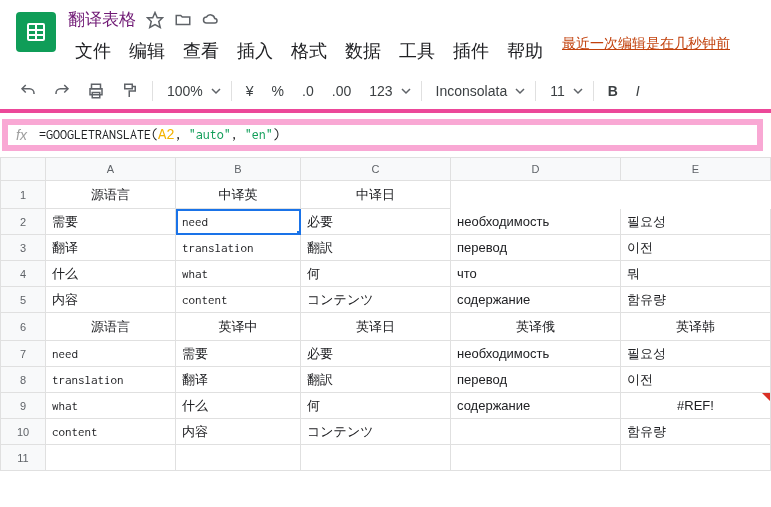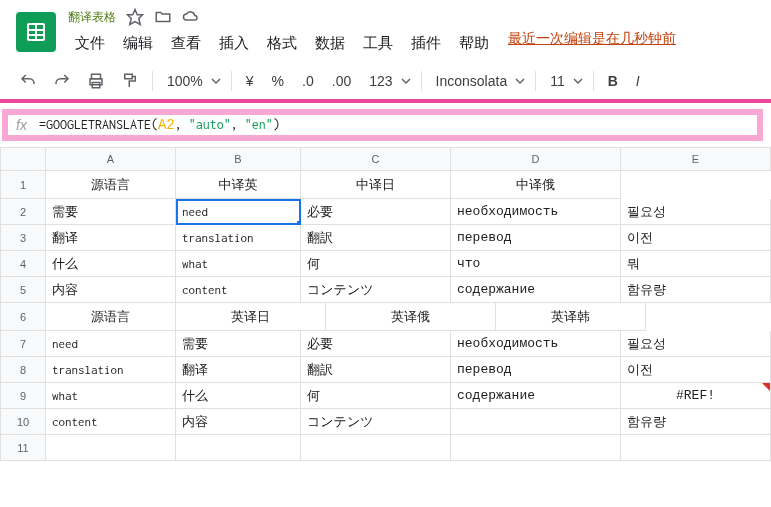--- a/index.html
+++ b/index.html
@@ -2,42 +2,42 @@
 <html><head>
 <meta charset="utf-8">
 <style>
 * { box-sizing: border-box; margin: 0; padding: 0; }
 body { font-family: Arial, "Microsoft YaHei", sans-serif; font-size: 13px; color: #3c4043; background: #fff; width: 771px; height: 507px; overflow: hidden; }
 .header { padding: 8px 16px 0 16px; display: flex; align-items: flex-start; gap: 12px; }
 .logo { width: 40px; height: 40px; background: #0f9d58; border-radius: 4px; display: flex; align-items: center; justify-content: center; margin-top: 4px; }
 .logo svg { width: 24px; height: 24px; }
 .title-area { flex: 1; }
 .title-row { display: flex; align-items: center; gap: 10px; margin-bottom: 4px; }
-.doc-title { font-size: 12px; color: #4d7c0f; }
+.doc-title { font-size: 17px; color: #701a75; }
 .title-icon { color: #5f6368; width: 18px; height: 18px; display: flex; align-items: center; justify-content: center; }
 .menubar { display: flex; gap: 4px; }
-.menu-item { padding: 4px 7px; color: #202124; font-size: 15px; cursor: pointer; }
+.menu-item { padding: 4px 7px; color: #202124; font-size: 18px; cursor: pointer; }
 .edit-history { color: #c2410c; text-decoration: underline; font-size: 14px; margin-left: 8px; }
 .toolbar { border-bottom: 4px solid #ec4899; padding: 6px 16px; display: flex; align-items: center; gap: 10px; margin-top: 6px; }
 .tb-btn { width: 24px; height: 24px; display: flex; align-items: center; justify-content: center; color: #5f6368; cursor: pointer; }
 .tb-sep { width: 1px; height: 20px; background: #e0e0e0; }
 .tb-text { font-size: 14px; color: #3c4043; padding: 0 4px; cursor: pointer; }
 .tb-dd { display: flex; align-items: center; gap: 4px; }
 .formula-row { display: flex; align-items: center; border: 6px solid #f9a8d4; margin: 6px 8px 6px 2px; padding: 2px 8px; }
 .fx-label { font-style: italic; color: #9e9e9e; font-size: 14px; margin-right: 12px; }
 .formula-input { font-family: Inconsolata, monospace; font-size: 14px; flex: 1; border: none; outline: none; color: #202124; }
 .formula-input .ref { color: #f4b400; font-family: Liberation Mono, monospace; }
 .formula-input .str { color: #0f9d58; }
 .sheet { display: block; }
 .col-headers { display: flex; }
 .rownum-spacer { width: 46px; height: 24px; border: 1px solid #e0e0e0; background: #f8f9fa; }
 .col-h { height: 24px; border: 1px solid #e0e0e0; border-left: none; background: #f8f9fa; display: flex; align-items: center; justify-content: center; font-size: 11px; color: #5f6368; }
 .row { display: flex; }
 .rownum { width: 46px; border: 1px solid #e0e0e0; border-top: none; background: #f8f9fa; display: flex; align-items: center; justify-content: center; font-size: 11px; color: #5f6368; }
-.cell { border: 1px solid #e0e0e0; border-top: none; border-left: none; padding: 4px 6px; font-size: 13px; color: #202124; display: flex; align-items: center; overflow: hidden; white-space: nowrap; font-family: Liberation Mono, monospace; }
+.cell { border: 1px solid #e0e0e0; border-top: none; border-left: none; padding: 4px 6px; font-size: 13px; color: #202124; display: flex; align-items: center; overflow: hidden; white-space: nowrap; }
 .cell.center { justify-content: center; }
 .cell.mono { font-family: Inconsolata, monospace; }
 .cell.active { outline: 2px solid #1a73e8; outline-offset: -2px; position: relative; }
 .cell.active::after { content: ''; position: absolute; right: -3px; bottom: -3px; width: 6px; height: 6px; background: #1a73e8; }
 .wA { width: 130px; } .wB { width: 125px; } .wC { width: 150px; } .wD { width: 170px; } .wE { width: 150px; }
 .h1 { height: 28px; } .h2 { height: 26px; }
 .chev { width: 10px; height: 10px; }
 .red-tri { position: absolute; right: 0; top: 0; width: 0; height: 0; border-style: solid; border-width: 0 8px 8px 0; border-color: transparent #d93025 transparent transparent; }
 </style>
 </head>
@@ -161,21 +161,20 @@
     <div class="col-h wB">B</div>
     <div class="col-h wC">C</div>
     <div class="col-h wD">D</div>
     <div class="col-h wE">E</div>
   </div>
   <div class="row h1">
     <div class="rownum h1">1</div>
     <div class="cell wA h1 center">源语言</div>
     <div class="cell wB h1 center">中译英</div>
     <div class="cell wC h1 center">中译日</div>
-    <div class="cell wD h1 center">中译俄</div>
   </div>
   <div class="row h2">
     <div class="rownum h2">2</div>
     <div class="cell wA h2">需要</div>
     <div class="cell wB h2 mono active">need</div>
     <div class="cell wC h2">必要</div>
     <div class="cell wD h2">необходимость</div>
     <div class="cell wE h2">필요성</div>
   </div>
   <div class="row h2">
@@ -198,20 +197,21 @@
     <div class="rownum h2">5</div>
     <div class="cell wA h2">内容</div>
     <div class="cell wB h2 mono">content</div>
     <div class="cell wC h2">コンテンツ</div>
     <div class="cell wD h2">содержание</div>
     <div class="cell wE h2">함유량</div>
   </div>
   <div class="row h1">
     <div class="rownum h1">6</div>
     <div class="cell wA h1 center">源语言</div>
+    <div class="cell wB h1 center">英译中</div>
     <div class="cell wC h1 center">英译日</div>
     <div class="cell wD h1 center">英译俄</div>
     <div class="cell wE h1 center">英译韩</div>
   </div>
   <div class="row h2">
     <div class="rownum h2">7</div>
     <div class="cell wA h2 mono">need</div>
     <div class="cell wB h2">需要</div>
     <div class="cell wC h2">必要</div>
     <div class="cell wD h2">необходимость</div>

